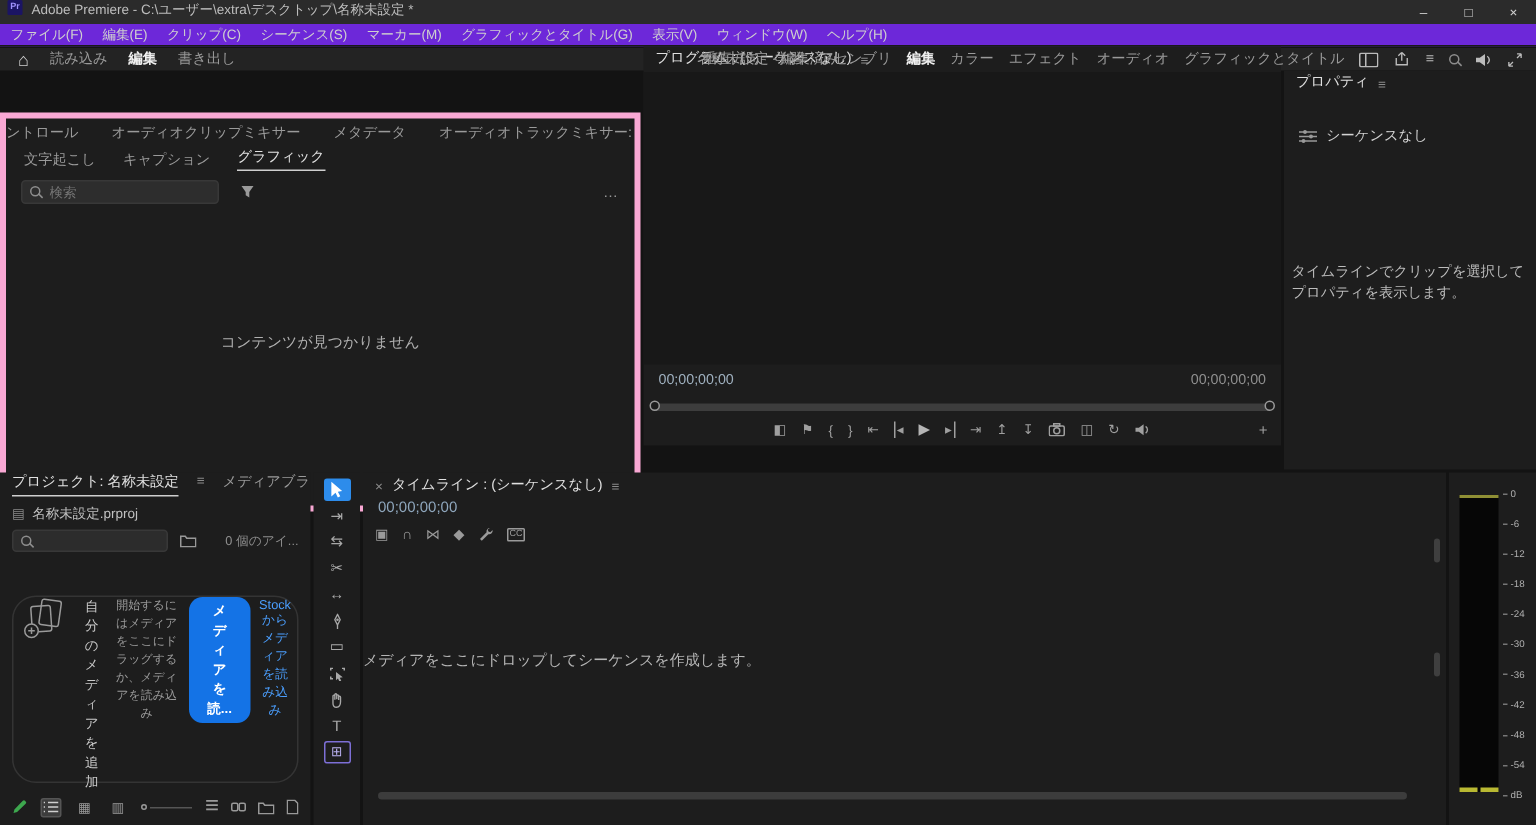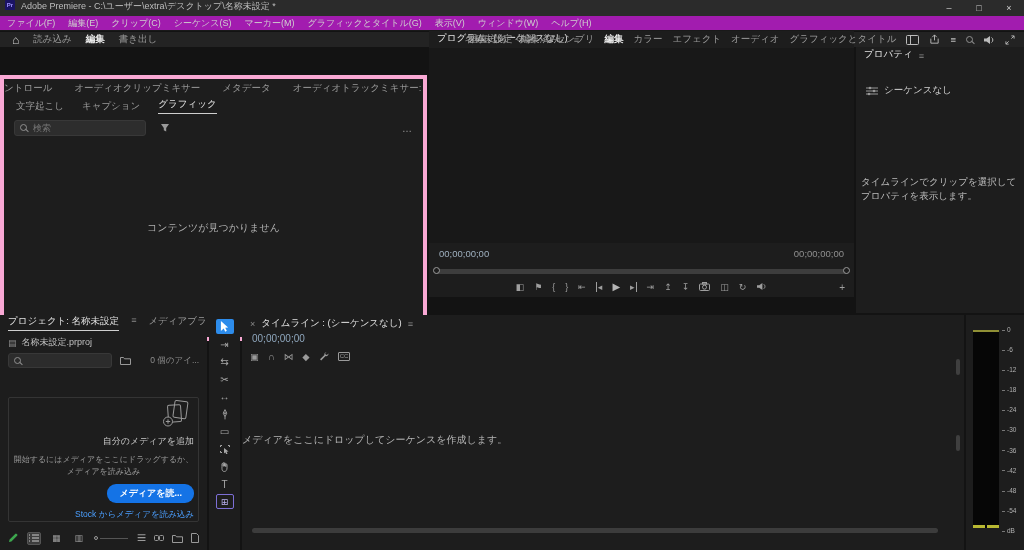--- a/index.html
+++ b/index.html
@@ -8,21 +8,21 @@
   .app *{box-sizing:border-box;}
 
   
   .titlebar{position:absolute;top:0;left:0;right:0;height:16px;background:#2b2b2b;
             display:flex;align-items:flex-start;font-size:9px;color:#bdbdbd;}
   .pr-icon{width:10px;height:10px;margin:0 6px 0 5px;background:#1b1464;color:#a193ff;
            font-size:6px;font-weight:bold;display:flex;align-items:center;justify-content:center;border-radius:1px;}
   .win-controls{margin-left:auto;display:flex;height:16px;}
   .win-btn{width:30px;display:flex;align-items:center;justify-content:center;color:#d0d0d0;font-size:9px;}
 
-  .menubar{position:absolute;top:16px;left:0;right:0;height:15px;background:#a21caf;
+  .menubar{position:absolute;top:16px;left:0;right:0;height:15px;background:#6d28d9;
            display:flex;align-items:center;gap:13px;padding-left:7px;font-size:9px;color:#cfcfcf;
            border-bottom:1px solid #191919;}
   .menubar span{white-space:nowrap;}
 
   .wsbar{position:absolute;top:32px;left:0;right:0;height:15px;background:#232323;
          display:flex;align-items:center;font-size:9.5px;color:#9a9a9a;}
   .ws-left{display:flex;align-items:center;gap:14px;padding-left:12px;z-index:2;}
   .ws-home{font-size:12px;color:#cfcfcf;line-height:10px;}
   .ws-tab.active{color:#f0f0f0;font-weight:bold;}
   .ws-doc{position:absolute;left:0;right:0;text-align:center;color:#a6a6a6;z-index:1;}
@@ -79,22 +79,22 @@
   
   #project-panel{left:0;top:315px;width:207px;height:235px;}
   .pj-tabs{display:flex;align-items:flex-start;gap:12px;height:20px;padding:0 8px;font-size:9.5px;white-space:nowrap;overflow:hidden;}
   .pj-file{display:flex;align-items:center;gap:5px;height:15px;padding-left:8px;font-size:9px;color:#c0c0c0;}
   .pj-film{color:#8a8a8a;font-size:9px;}
   .pj-search-row{display:flex;align-items:center;gap:8px;padding:3px 8px;}
   .pj-search{position:relative;width:104px;height:15px;background:#2c2c2c;border:1px solid #383838;border-radius:3px;}
   .pj-search .lens{position:absolute;left:5px;top:3px;}
   .pj-search input{position:absolute;inset:0;background:transparent;border:none;outline:none;color:#ccc;font-size:9px;padding-left:16px;width:100%;font-family:inherit;}
   .pj-count{margin-left:auto;color:#8f8f8f;font-size:8.5px;white-space:nowrap;}
-  .pj-empty{position:absolute;top:82px;left:8px;right:8px;bottom:28px;border:1px solid #343434;border-radius:2px;
-            display:flex;flex-direction:column;align-items:flex-end;justify-content:center;gap:6px;text-align:center;padding:0 4px;}
+  .pj-empty{position:absolute;top:82px;left:8px;right:8px;bottom:28px;border:1px solid #343434;border-radius:16px;
+            display:flex;flex-direction:row;align-items:flex-start;justify-content:center;gap:6px;text-align:center;padding:0 4px;}
   .pj-empty .t1{font-size:9px;color:#c9c9c9;}
   .pj-empty .t2{font-size:8px;color:#9a9a9a;line-height:1.5;}
   .pj-import{background:#1473e6;color:#fff;font-size:9px;font-weight:bold;border:none;border-radius:9px;padding:3px 12px;font-family:inherit;}
   .pj-stock{font-size:8.5px;color:#4b9fff;}
   .pj-footer{position:absolute;bottom:3px;left:0;right:0;height:18px;display:flex;align-items:center;gap:9px;padding:0 8px;color:#9a9a9a;}
   .pj-viewbtn{width:16px;height:13px;display:flex;align-items:center;justify-content:center;border-radius:2px;font-size:9px;}
   .pj-viewbtn.active{background:#3d3d3d;border:1px solid #555;}
   .pj-zoom{position:relative;width:40px;height:7px;}
   .pj-zoom .line{position:absolute;top:3px;left:6px;right:0;height:1px;background:#555;}
   .pj-zoom .thumb{position:absolute;top:1.5px;left:0;width:4px;height:4px;border:1px solid #9a9a9a;border-radius:50%;}

